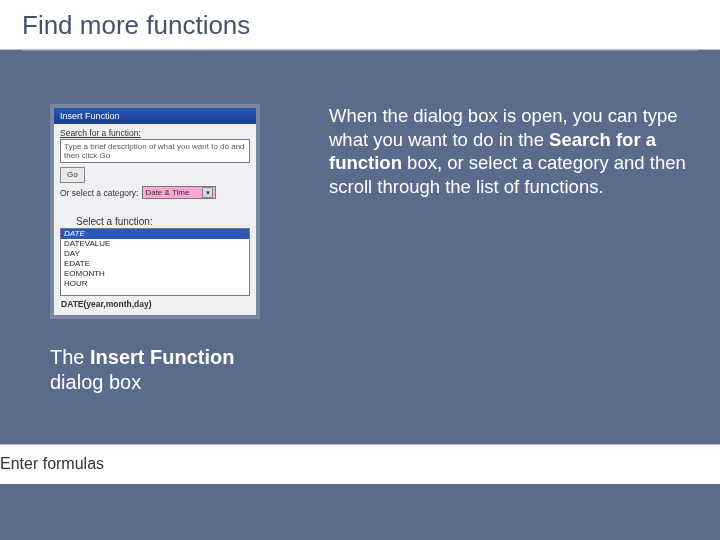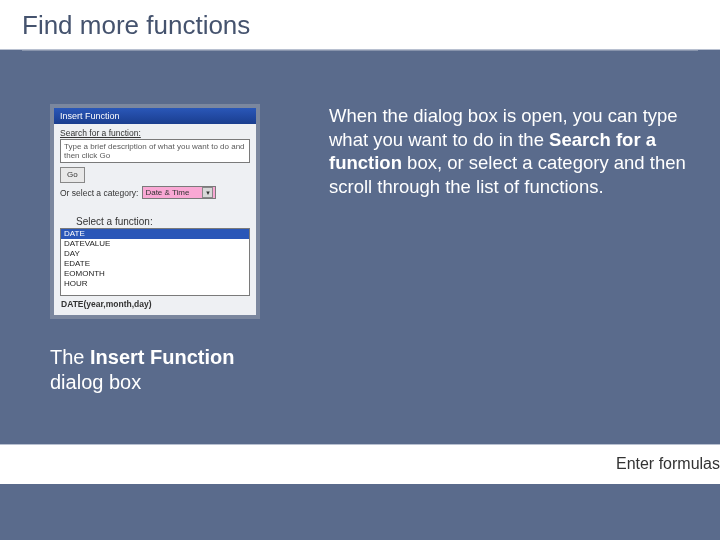--- a/index.html
+++ b/index.html
@@ -111,21 +111,21 @@
   .fn-list-label { font-size: 10px; margin-bottom: 1px; margin-left: 16px; }
   .fn-list {
     background: #fff;
     border: 1px solid #7a7a7a;
     height: 68px;
     overflow: hidden;
     font-size: 8px;
     color: #222;
   }
   .fn-item { padding: 0 3px; line-height: 10px; }
-  .fn-item.sel { background: #2a57b8; color: #fff; }
+  .fn-item.sel { background: #2a57b8; color: #fff; font-style: italic; }
   .fn-syntax {
     font-size: 8.5px;
     font-weight: bold;
     color: #333;
     padding: 3px 1px 1px 1px;
   }
 
   .caption {
     margin-top: 26px;
     font-size: 20px;
@@ -147,21 +147,21 @@
   }
   .right-col b { font-weight: bold; }
 
   
   .footer {
     position: absolute;
     bottom: 0; left: 0; right: 0;
     height: 40px;
     background: #fff;
     border-top: 1px solid #b8c0d0;
-    text-align: right;
+    text-align: left;
   }
   .footer-text {
     font-family: Arial, sans-serif;
     font-size: 16px;
     color: #333;
     padding-top: 10px;
   }
 </style>
 </head>
 <body>

